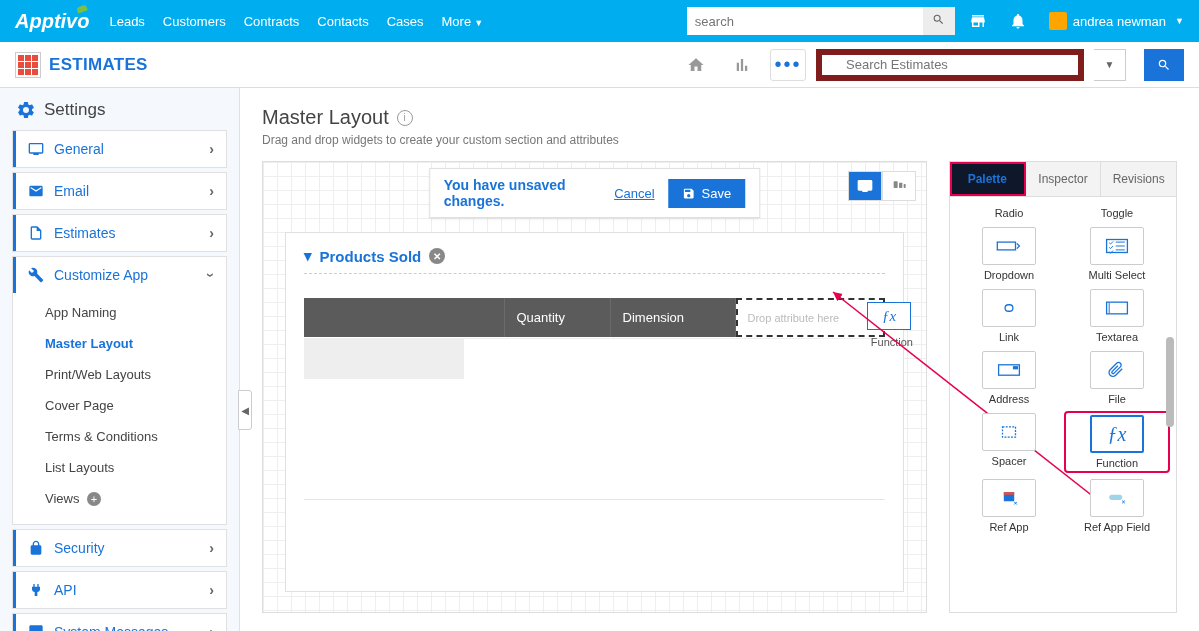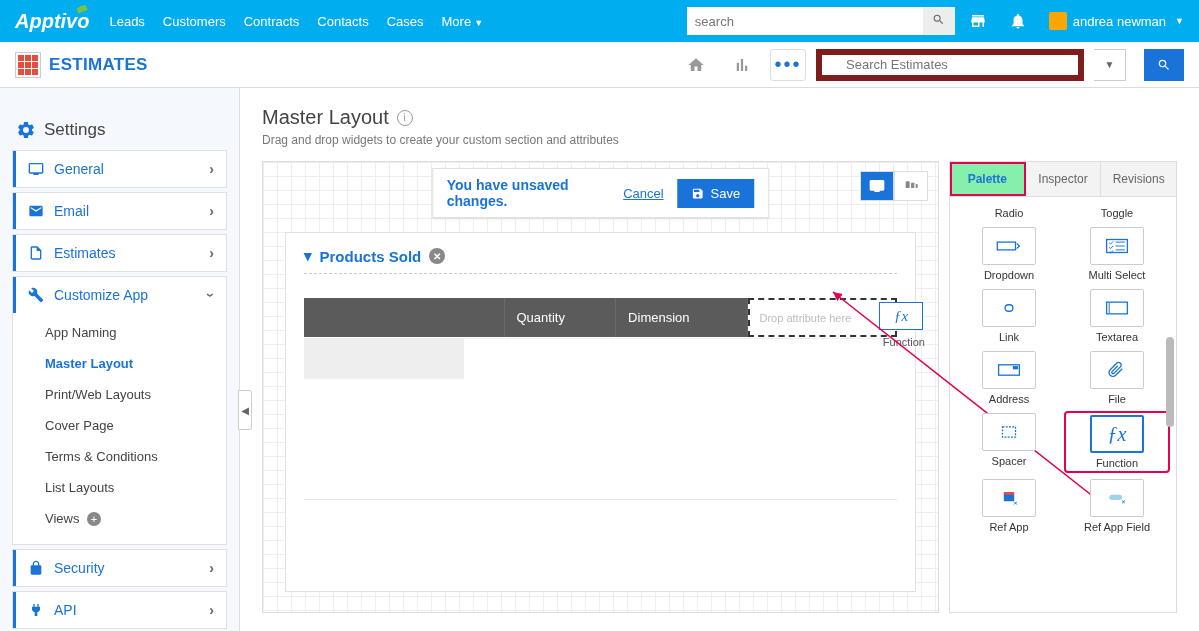--- a/index.html
+++ b/index.html
@@ -28,40 +28,40 @@
 .appbar-right { margin-left: auto; display: flex; align-items: center; gap: 10px; }
 .appbar-icon-btn { width: 36px; height: 32px; display: flex; align-items: center; justify-content: center; color: #888; cursor: pointer; }
 .appbar-icon-btn.active { border: 1px solid #ddd; border-radius: 3px; }
 .search-est { width: 268px; height: 32px; border: 6px solid #7f1d1d; padding: 0 24px; font-size: 13px; }
 .search-est-dd { width: 32px; height: 32px; border: 1px solid #ccc; border-left: none; display: flex; align-items: center; justify-content: center; cursor: pointer; }
 .search-est-go { width: 40px; height: 32px; background: #1a73d9; border: none; display: flex; align-items: center; justify-content: center; cursor: pointer; margin-left: 8px; }
 
 
 .layout { display: flex; height: calc(100vh - 88px); }
 .sidebar { width: 240px; background: #f5f8fc; border-right: 1px solid #e0e0e0; padding: 12px; overflow-y: auto; }
-.settings-head { display: flex; align-items: center; gap: 8px; font-size: 17px; color: #444; margin-bottom: 10px; padding-left: 4px; margin-top: 20px; }
+.settings-head { display: flex; align-items: center; gap: 8px; font-size: 17px; color: #444; margin-bottom: 10px; padding-left: 4px; }
 .side-group { background: #fff; border: 1px solid #e0e0e0; margin-bottom: 4px; }
 .side-item { display: flex; align-items: center; padding: 10px 12px; border-left: 3px solid #1a73d9; color: #1a73d9; cursor: pointer; }
 .side-item svg { width: 16px; height: 16px; margin-right: 10px; fill: currentColor; }
 .side-item .label { flex: 1; font-size: 14px; }
 .side-chevron { color: #666; font-size: 14px; font-weight: bold; }
 .sub-items { background: #fff; padding: 4px 0 10px 0; }
 .sub-item { padding: 8px 12px 8px 32px; font-size: 13px; color: #444; cursor: pointer; }
 .sub-item.active { color: #1a73d9; font-weight: bold; }
 .sub-item .plus-badge { display: inline-block; width: 14px; height: 14px; background: #888; color: #fff; border-radius: 50%; text-align: center; line-height: 14px; font-size: 11px; margin-left: 4px; }
 
 .collapse-handle { position: absolute; left: 238px; top: 390px; width: 14px; height: 40px; background: #fff; border: 1px solid #ccc; border-radius: 0 3px 3px 0; display: flex; align-items: center; justify-content: center; font-size: 10px; color: #666; cursor: pointer; }
 
 
 .main { flex: 1; padding: 18px 22px; overflow: auto; position: relative; }
 .page-title { font-size: 20px; color: #444; display: flex; align-items: center; gap: 8px; margin-bottom: 4px; }
 .info-badge { width: 16px; height: 16px; border: 1px solid #999; border-radius: 50%; display: inline-flex; align-items: center; justify-content: center; font-size: 10px; color: #999; }
 .page-sub { font-size: 12px; color: #777; margin-bottom: 14px; }
 
-.canvas-wrap { display: flex; gap: 10px; }
+.canvas-wrap { display: flex; gap: 22px; }
 .canvas { flex: 1; border: 1px solid #ddd; background-image: linear-gradient(#eee 1px, transparent 1px), linear-gradient(90deg, #eee 1px, transparent 1px); background-size: 14px 14px; min-height: 440px; position: relative; padding-top: 50px; }
 .unsaved-strip { position: absolute; top: 6px; left: 50%; transform: translateX(-50%); background: #fff; border: 1px solid #e0e0e0; padding: 8px 14px; display: flex; align-items: center; gap: 14px; box-shadow: 0 1px 3px rgba(0,0,0,.08); }
 .unsaved-strip .msg { color: #1a73d9; font-weight: bold; font-size: 14px; }
 .cancel-link { color: #1a73d9; text-decoration: underline; font-size: 13px; cursor: pointer; }
 .save-btn { background: #1a73d9; color: #fff; border: none; padding: 7px 14px; font-size: 13px; display: flex; align-items: center; gap: 6px; cursor: pointer; }
 .view-toggle { position: absolute; top: 9px; right: 10px; display: flex; }
 .vt-btn { width: 34px; height: 30px; border: 1px solid #ddd; background: #fff; display: flex; align-items: center; justify-content: center; cursor: pointer; }
 .vt-btn.active { background: #1a73d9; }
 
 .section-card { background: #fff; margin: 20px 22px; border: 1px solid #e0e0e0; padding: 14px 18px 30px 18px; min-height: 360px; }
@@ -78,21 +78,21 @@
 .fx-label { position: absolute; right: -30px; top: 36px; font-size: 11px; color: #555; }
 .tbl td { padding: 0; }
 .gray-cell { background: #eee; height: 40px; width: 160px; display: block; }
 .arrow-svg { position: absolute; pointer-events: none; }
 
 
 .palette { width: 228px; border: 1px solid #ddd; display: flex; flex-direction: column; }
 .palette-tabs { display: flex; border-bottom: 1px solid #ddd; }
 .ptab { flex: 1; text-align: center; padding: 10px 4px; font-size: 12px; color: #666; cursor: pointer; background: #f3f3f3; border-right: 1px solid #ddd; }
 .ptab:last-child { border-right: none; }
-.ptab.active { color: #1a73d9; background: #86efac; font-weight: bold; }
+.ptab.active { color: #1a73d9; background: #0f172a; font-weight: bold; }
 .ptab.hl { outline: 2px solid #e60050; outline-offset: -2px; }
 .palette-body { flex: 1; padding: 10px 8px; overflow-y: auto; position: relative; }
 .palette-grid { display: grid; grid-template-columns: 1fr 1fr; gap: 8px 6px; }
 .pitem { display: flex; flex-direction: column; align-items: center; gap: 4px; cursor: grab; }
 .pitem .box { width: 54px; height: 38px; border: 1px solid #ccc; border-radius: 2px; display: flex; align-items: center; justify-content: center; background: #fff; }
 .pitem.hl .box { border: 2px solid #1a73d9; }
 .pitem .plabel { font-size: 11px; color: #333; text-align: center; }
 .pitem-hl-wrap { outline: 2px solid #e60050; padding: 2px; border-radius: 2px; }
 .psvg { width: 26px; height: 20px; }
 .scroll-thumb { position: absolute; right: 2px; top: 140px; width: 8px; height: 90px; background: #bbb; border-radius: 4px; }

